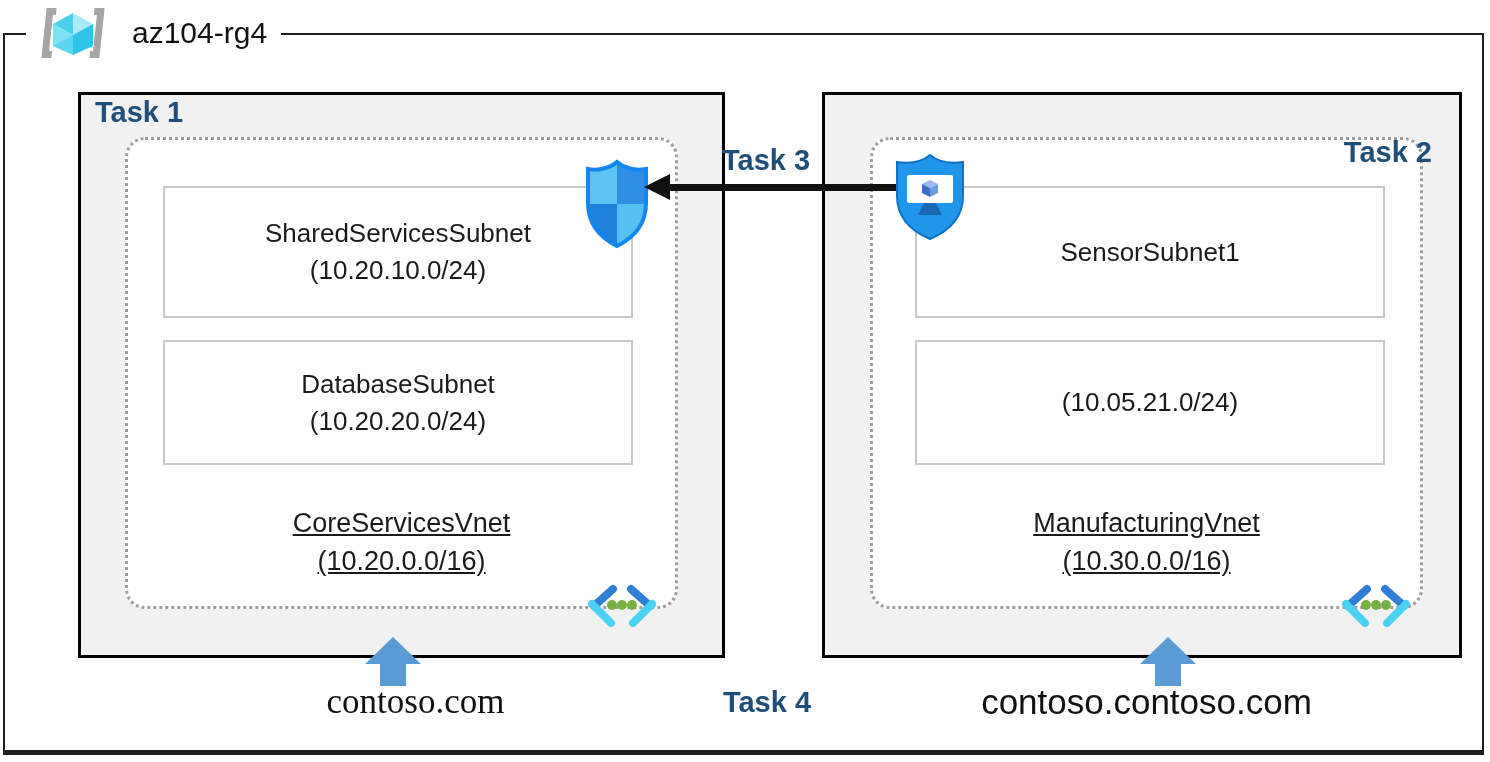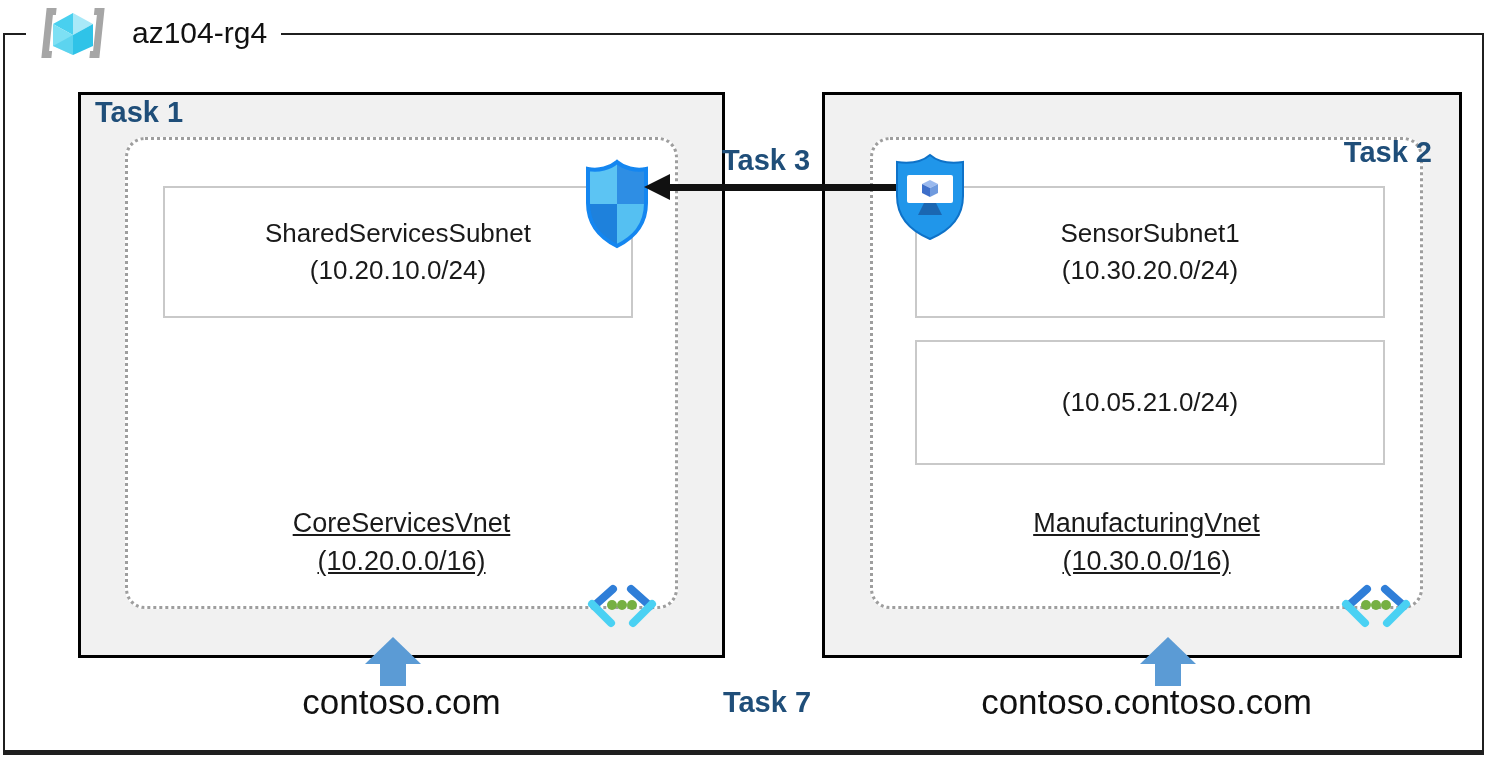--- a/index.html
+++ b/index.html
@@ -74,24 +74,27 @@
   <div class="abs task-label" style="left:95px;top:96px;">Task 1</div>
   <div class="abs task-label" style="left:1300px;top:96px;width:132px;text-align:right;margin-top:40px;">Task 2</div>
 
   <div class="abs vnet-region vnet-region-left"></div>
   <div class="abs vnet-region vnet-region-right"></div>
 
   <div class="abs subnet-box" style="left:163px;top:186px;height:132px;">
     <div>SharedServicesSubnet</div>
     <div>(10.20.10.0/24)</div>
   </div>
+  <div class="abs subnet-box" style="left:163px;top:340px;height:125px;">
+    <div>DatabaseSubnet</div>
+    <div>(10.20.20.0/24)</div>
+  </div>
 
   <div class="abs subnet-box" style="left:915px;top:186px;height:132px;text-align:right;">
     <div>SensorSubnet1</div>
-    <div>(10.30.20.0/24)</div>
   </div>
   <div class="abs subnet-box" style="left:915px;top:340px;height:125px;">
     <div>(10.05.21.0/24)</div>
   </div>
 
   <div class="abs vnet-label" style="left:125px;top:505px;">
     <div>CoreServicesVnet</div>
     <div>(10.20.0.0/16)</div>
   </div>
   <div class="abs vnet-label" style="left:870px;top:505px;">
@@ -154,17 +157,17 @@
 
   <div class="abs task-label" style="left:722px;top:144px;width:100px;">Task 3</div>
   <div class="abs peer-line"></div>
   <div class="abs peer-head"></div>
 
   <div class="abs up-head" style="left:365px;top:637px;"></div>
   <div class="abs up-stem" style="left:380px;top:663px;"></div>
   <div class="abs up-head" style="left:1140px;top:637px;"></div>
   <div class="abs up-stem" style="left:1155px;top:663px;"></div>
 
-  <div class="abs dns-label" style="left:125px;top:682px;width:553px;">contoso.com</div>
-  <div class="abs task-label" style="left:707px;top:686px;width:120px;text-align:center;">Task 7</div>
+  <div class="abs dns-label" style="left:139px;top:682px;width:553px;font-family:Liberation Serif, serif;">contoso.com</div>
+  <div class="abs task-label" style="left:707px;top:686px;width:120px;text-align:center;">Task 4</div>
   <div class="abs dns-label" style="left:870px;top:682px;width:553px;">contoso.contoso.com</div>
 
 </div>
 
 </body></html>

